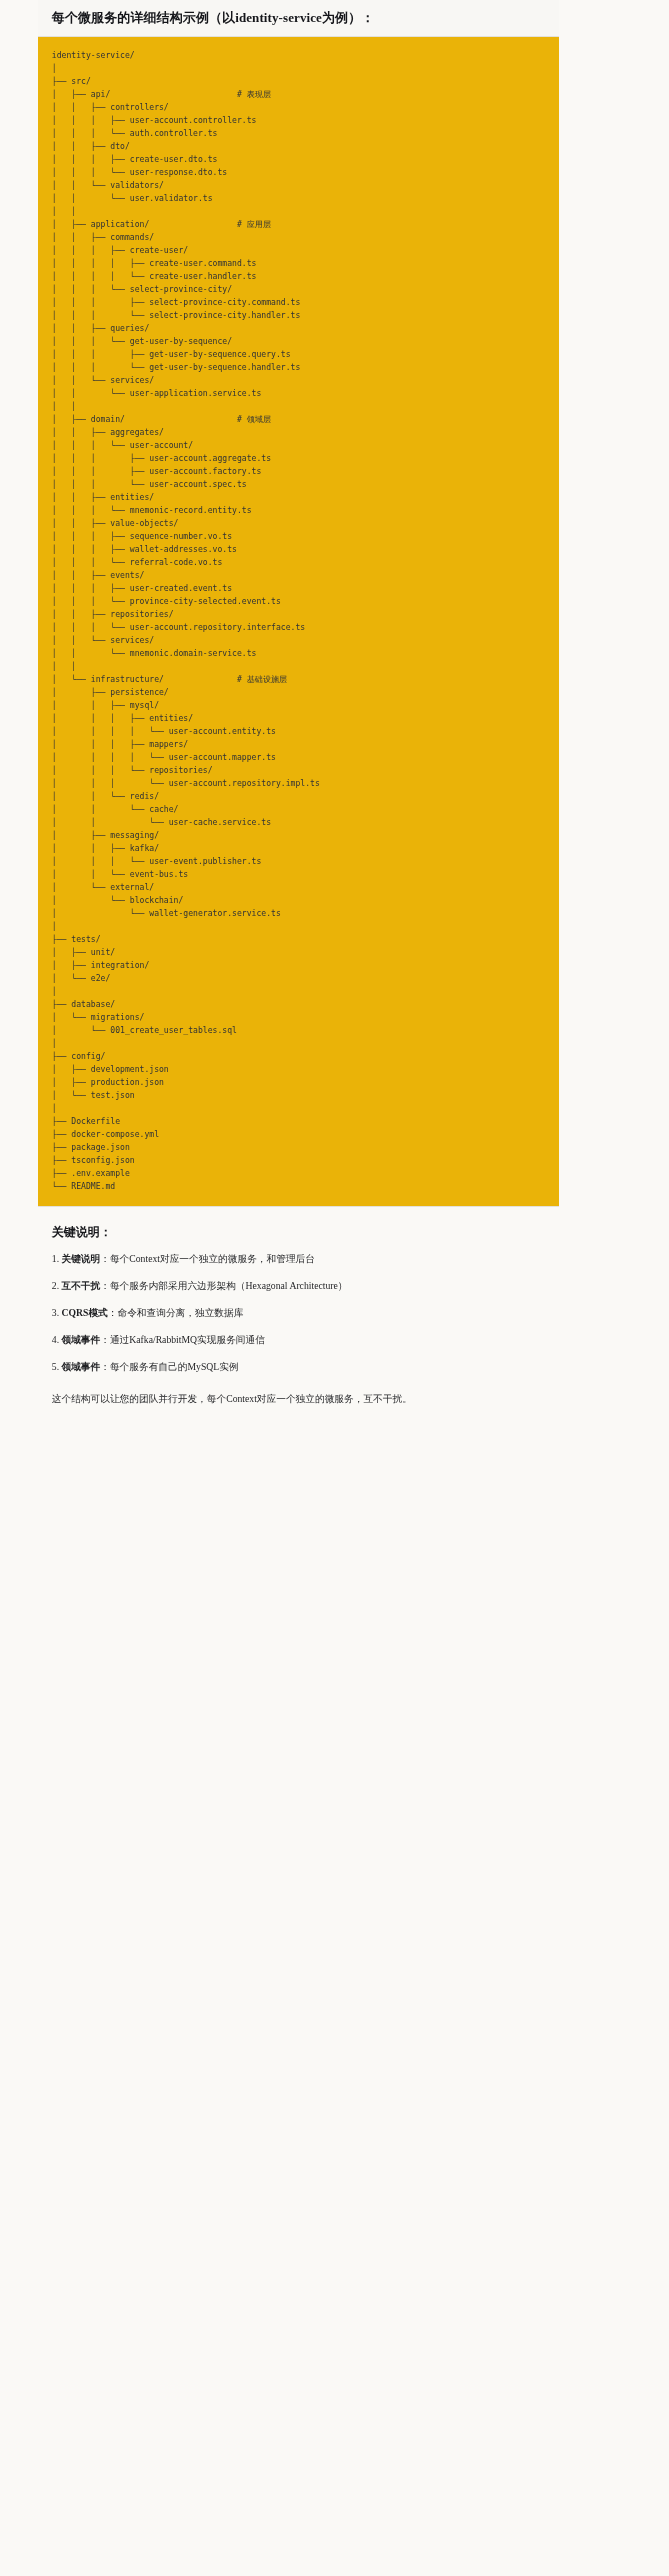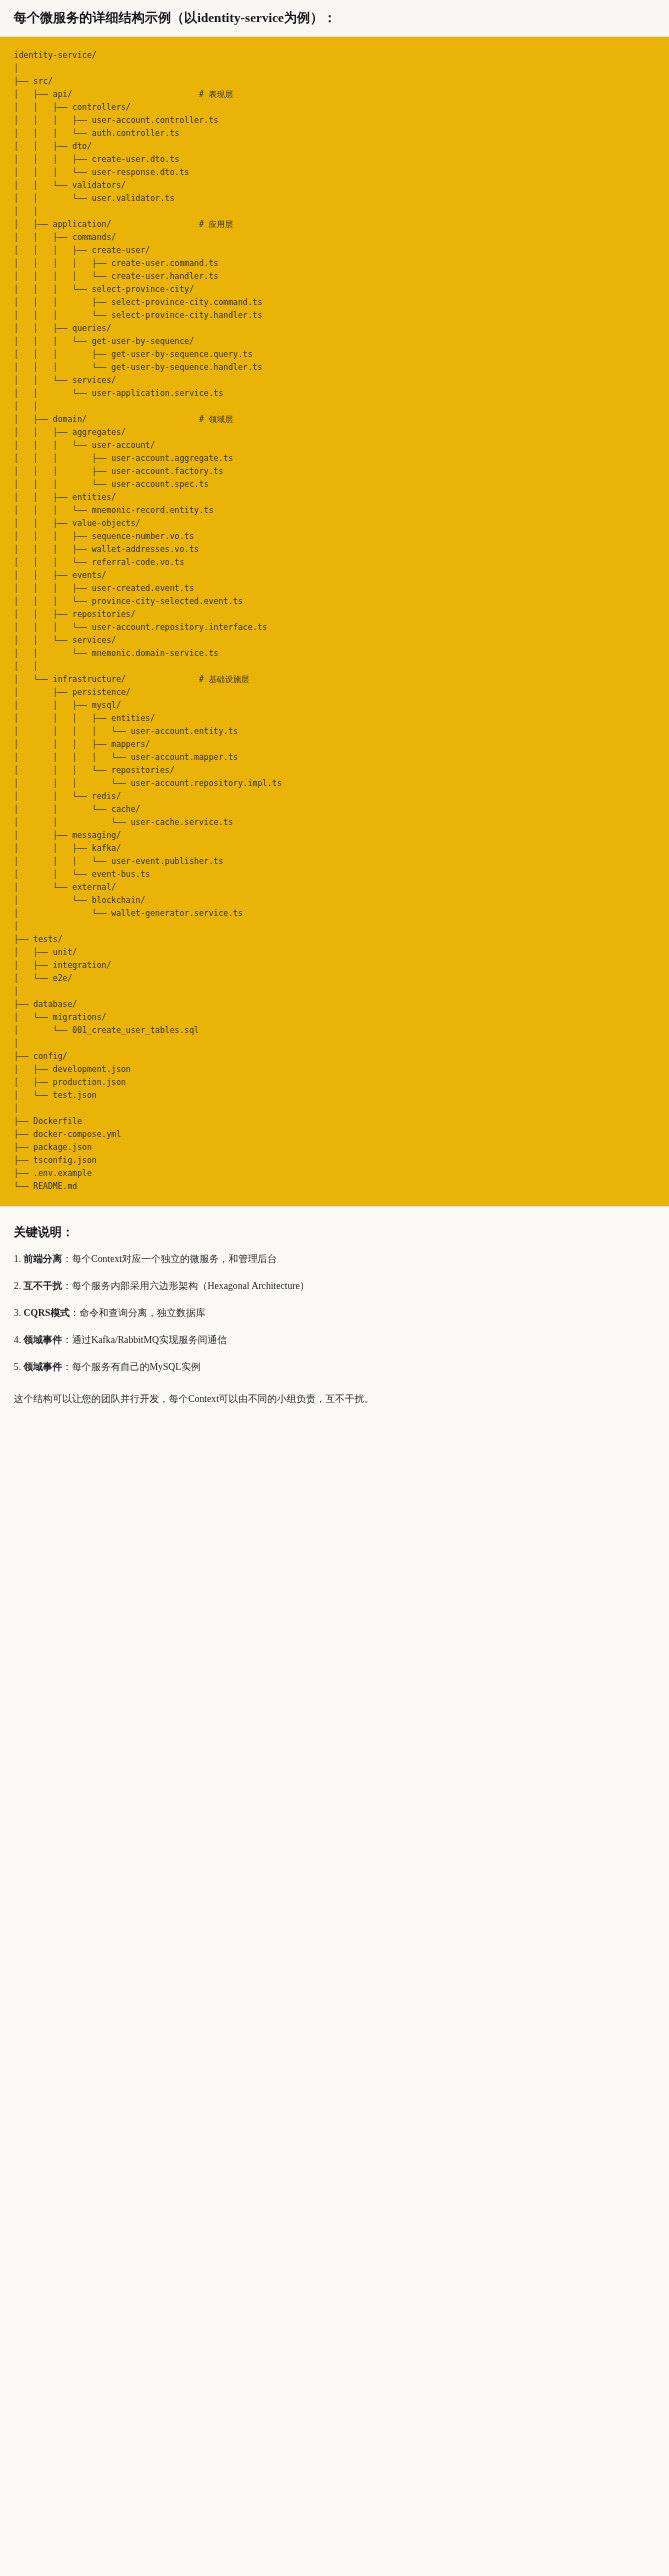--- a/index.html
+++ b/index.html
@@ -9,23 +9,24 @@
     background: #faf9f6;
   }
   body {
     width: 669px;
     font-family: "Liberation Serif", "DejaVu Serif", serif;
     color: #1f2023;
     -webkit-font-smoothing: antialiased;
   }
 
   .page {
-    width: 669px;
+    width: 559px;
     box-sizing: border-box;
     background: #faf9f6;
+    padding-left: 38px;
   }
 
   
   .doc-header {
     padding: 8.8px 13.8px 10px 13.8px;
     background: #f8f7f4;
     border-bottom: 0.6px solid #e3e1db;
   }
   .doc-title {
     margin: 0;
@@ -186,24 +187,24 @@
 ├── package.json
 ├── tsconfig.json
 ├── .env.example
 └── README.md</pre>
   </div>
 
   <div class="notes">
     <div class="notes-title">关键说明：</div>
 
     <div id="notes-list">
-        <p class="note-item"><span class="num">1.</span> <span class="lead">前端分离</span><span class="sep">：</span><span class="body">每个Context对应一个独立的微服务，和管理后台</span></p>
+        <p class="note-item"><span class="num">1.</span> <span class="lead">关键说明</span><span class="sep">：</span><span class="body">每个Context对应一个独立的微服务，和管理后台</span></p>
         <p class="note-item"><span class="num">2.</span> <span class="lead">互不干扰</span><span class="sep">：</span><span class="body">每个服务内部采用六边形架构（Hexagonal Architecture）</span></p>
         <p class="note-item"><span class="num">3.</span> <span class="lead">CQRS模式</span><span class="sep">：</span><span class="body">命令和查询分离，独立数据库</span></p>
         <p class="note-item"><span class="num">4.</span> <span class="lead">领域事件</span><span class="sep">：</span><span class="body">通过Kafka/RabbitMQ实现服务间通信</span></p>
         <p class="note-item"><span class="num">5.</span> <span class="lead">领域事件</span><span class="sep">：</span><span class="body">每个服务有自己的MySQL实例</span></p>
       </div>
 
-    <p class="closing">这个结构可以让您的团队并行开发，每个Context可以由不同的小组负责，互不干扰。</p>
+    <p class="closing">这个结构可以让您的团队并行开发，每个Context对应一个独立的微服务，互不干扰。</p>
   </div>
 
 </div>
 
 
 </body></html>

